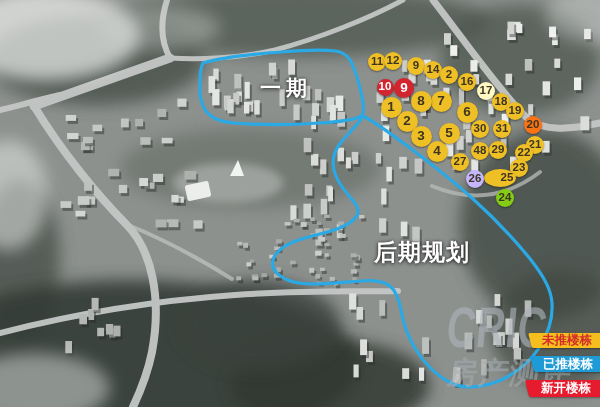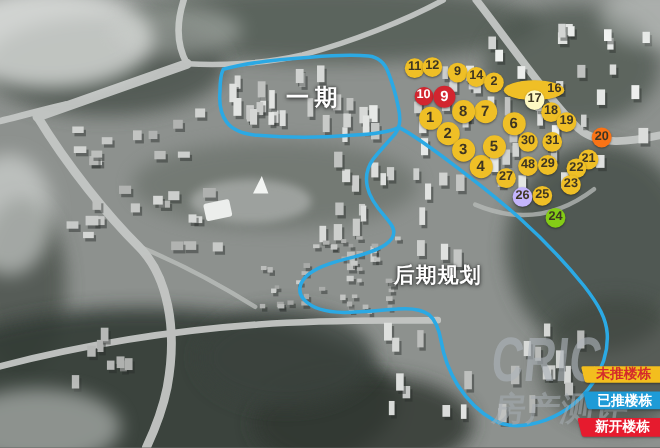--- a/index.html
+++ b/index.html
@@ -10,21 +10,21 @@
   }
   .stage svg.bg    { position:absolute; left:0; top:0; z-index:0; }
   .stage svg.lines { position:absolute; left:0; top:0; z-index:2; }
 
   .region-label {
     position:absolute; z-index:4; color:#fff; font-weight:bold;
     text-shadow:0 1px 4px rgba(0,0,0,.75), 0 0 2px rgba(0,0,0,.5);
     white-space:nowrap;
   }
   .label-phase1 { left:260px; top:74px;  font-size:21px; letter-spacing:5px; }
-  .label-future { left:358px; top:237px; font-size:19px; letter-spacing:1px; }
+  .label-future { left:374px; top:237px; font-size:23px; letter-spacing:1px; }
 
   .marker {
     position:absolute; z-index:5; border-radius:50%;
     display:flex; align-items:center; justify-content:center;
     font-weight:bold; line-height:1;
     box-shadow:0 1px 2px rgba(0,0,0,.4);
   }
   .marker.sm { width:18px; height:18px; font-size:11.5px; }
   .marker.lg { width:21px; height:21px; font-size:13.5px; }
   .marker.new_open.sm { width:17px; height:17px; font-size:11.5px; }
@@ -523,30 +523,30 @@
     <span class="wm1">CRIC</span><br>
     <span class="wm2">房产测评</span>
   </div>
 
   <div id="markers">
       <div class="marker sm unlaunched" style="background: rgb(239, 191, 38); color: rgb(62, 53, 34); left: 368px; top: 53px;">11</div>
       <div class="marker sm unlaunched" style="background: rgb(239, 191, 38); color: rgb(62, 53, 34); left: 384px; top: 52px;">12</div>
       <div class="marker sm unlaunched" style="background: rgb(239, 191, 38); color: rgb(62, 53, 34); left: 407px; top: 57px;">9</div>
       <div class="marker sm unlaunched" style="background: rgb(239, 191, 38); color: rgb(62, 53, 34); left: 424px; top: 61px;">14</div>
       <div class="marker sm unlaunched" style="background: rgb(239, 191, 38); color: rgb(62, 53, 34); left: 440px; top: 66px;">2</div>
-      <div class="marker sm unlaunched" style="background: rgb(239, 191, 38); color: rgb(62, 53, 34); left: 458px; top: 73px; padding-left: 37px;">16</div>
+      <div class="marker sm unlaunched" style="background: rgb(239, 191, 38); color: rgb(62, 53, 34); left: 458px; top: 73px;">16</div>
       <div class="marker sm unlaunched" style="background: #fef9c3; color: rgb(62, 53, 34); left: 477px; top: 82px;">17</div>
       <div class="marker sm unlaunched" style="background: rgb(239, 191, 38); color: rgb(62, 53, 34); left: 492px; top: 93px;">18</div>
       <div class="marker sm unlaunched" style="background: rgb(239, 191, 38); color: rgb(62, 53, 34); left: 506px; top: 102px;">19</div>
-      <div class="marker sm unlaunched" style="background: #f97316; color: rgb(62, 53, 34); left: 524px; top: 116px; margin-left: 14px;">20</div>
+      <div class="marker sm unlaunched" style="background: #f97316; color: rgb(62, 53, 34); left: 524px; top: 116px;">20</div>
       <div class="marker sm unlaunched" style="background: rgb(239, 191, 38); color: rgb(62, 53, 34); left: 526px; top: 136px;">21</div>
       <div class="marker sm unlaunched" style="background: rgb(239, 191, 38); color: rgb(62, 53, 34); left: 515px; top: 144px;">22</div>
       <div class="marker sm unlaunched" style="background: rgb(239, 191, 38); color: rgb(62, 53, 34); left: 510px; top: 159px;">23</div>
       <div class="marker sm unlaunched" style="background: #84cc16; color: rgb(62, 53, 34); left: 496px; top: 166px; margin-top: 23px;">24</div>
-      <div class="marker sm unlaunched" style="background: rgb(239, 191, 38); color: rgb(62, 53, 34); left: 484px; top: 169px;">25</div>
+      <div class="marker sm unlaunched" style="background: rgb(239, 191, 38); color: rgb(62, 53, 34); left: 484px; top: 169px; padding-left: 14px;">25</div>
       <div class="marker sm unlaunched" style="background: #c4b5fd; color: rgb(62, 53, 34); left: 466px; top: 170px;">26</div>
       <div class="marker sm unlaunched" style="background: rgb(239, 191, 38); color: rgb(62, 53, 34); left: 451px; top: 153px;">27</div>
       <div class="marker sm unlaunched" style="background: rgb(239, 191, 38); color: rgb(62, 53, 34); left: 471px; top: 142px;">48</div>
       <div class="marker sm unlaunched" style="background: rgb(239, 191, 38); color: rgb(62, 53, 34); left: 489px; top: 141px;">29</div>
       <div class="marker sm unlaunched" style="background: rgb(239, 191, 38); color: rgb(62, 53, 34); left: 471px; top: 120px;">30</div>
       <div class="marker sm unlaunched" style="background: rgb(239, 191, 38); color: rgb(62, 53, 34); left: 493px; top: 120px;">31</div>
       <div class="marker sm new_open" style="background: rgb(210, 37, 47); color: rgb(255, 255, 255); left: 376.5px; top: 78.5px;">10</div>
       <div class="marker lg new_open" style="background: rgb(210, 37, 47); color: rgb(255, 255, 255); left: 394px; top: 78px;">9</div>
       <div class="marker lg unlaunched" style="background: rgb(239, 191, 38); color: rgb(62, 53, 34); left: 380.5px; top: 96.5px;">1</div>
       <div class="marker lg unlaunched" style="background: rgb(239, 191, 38); color: rgb(62, 53, 34); left: 396.5px; top: 110.5px;">2</div>

